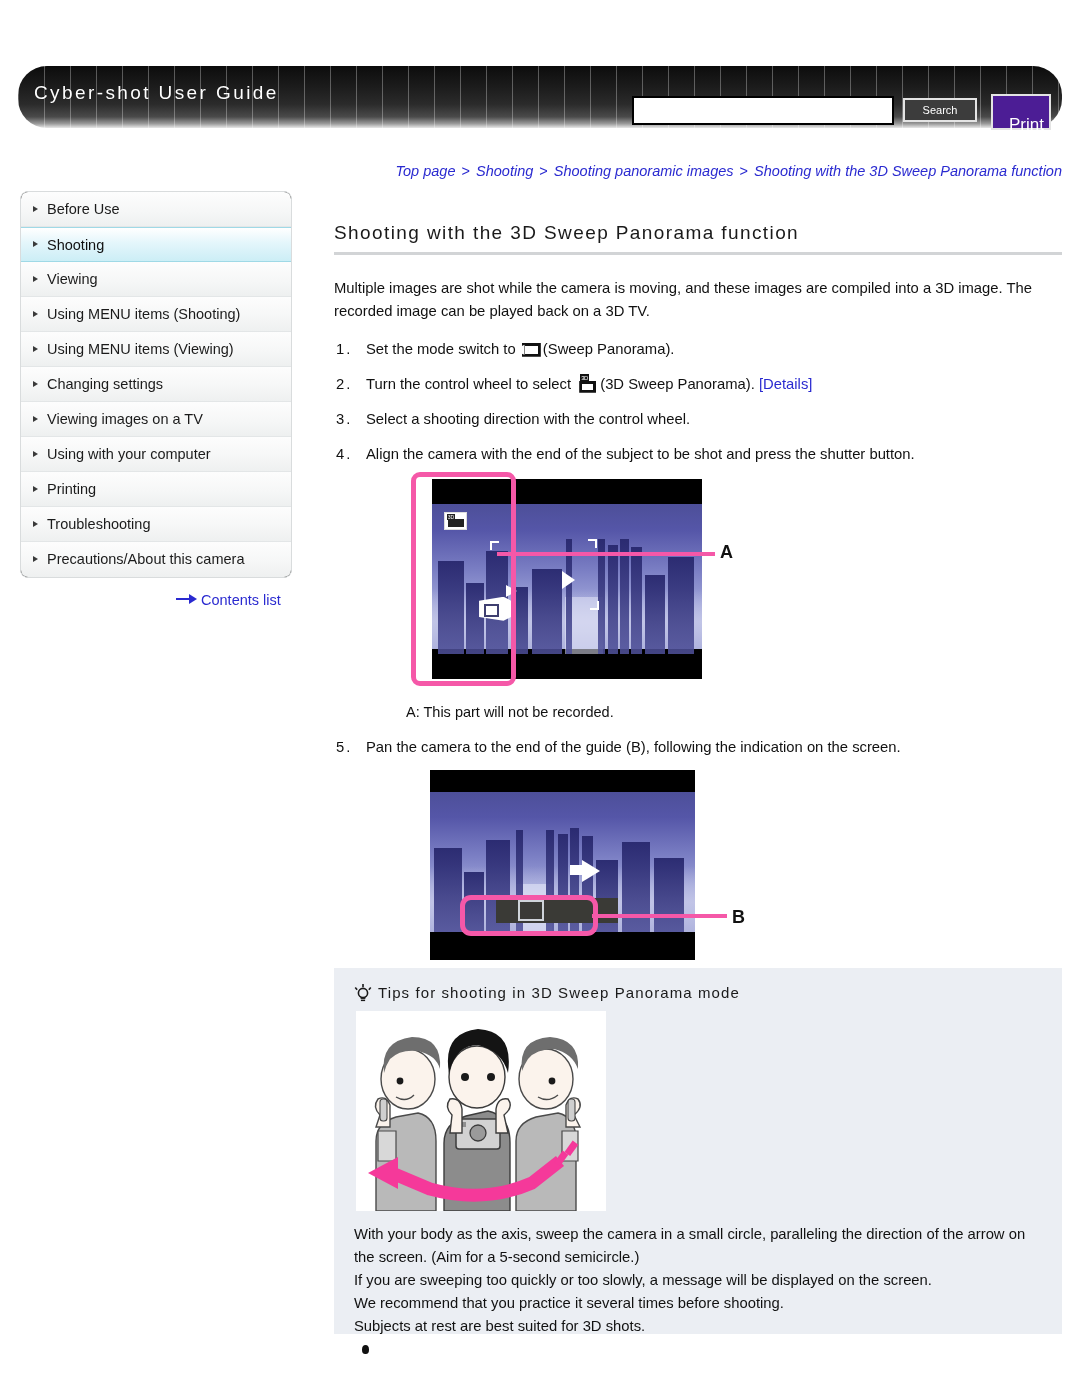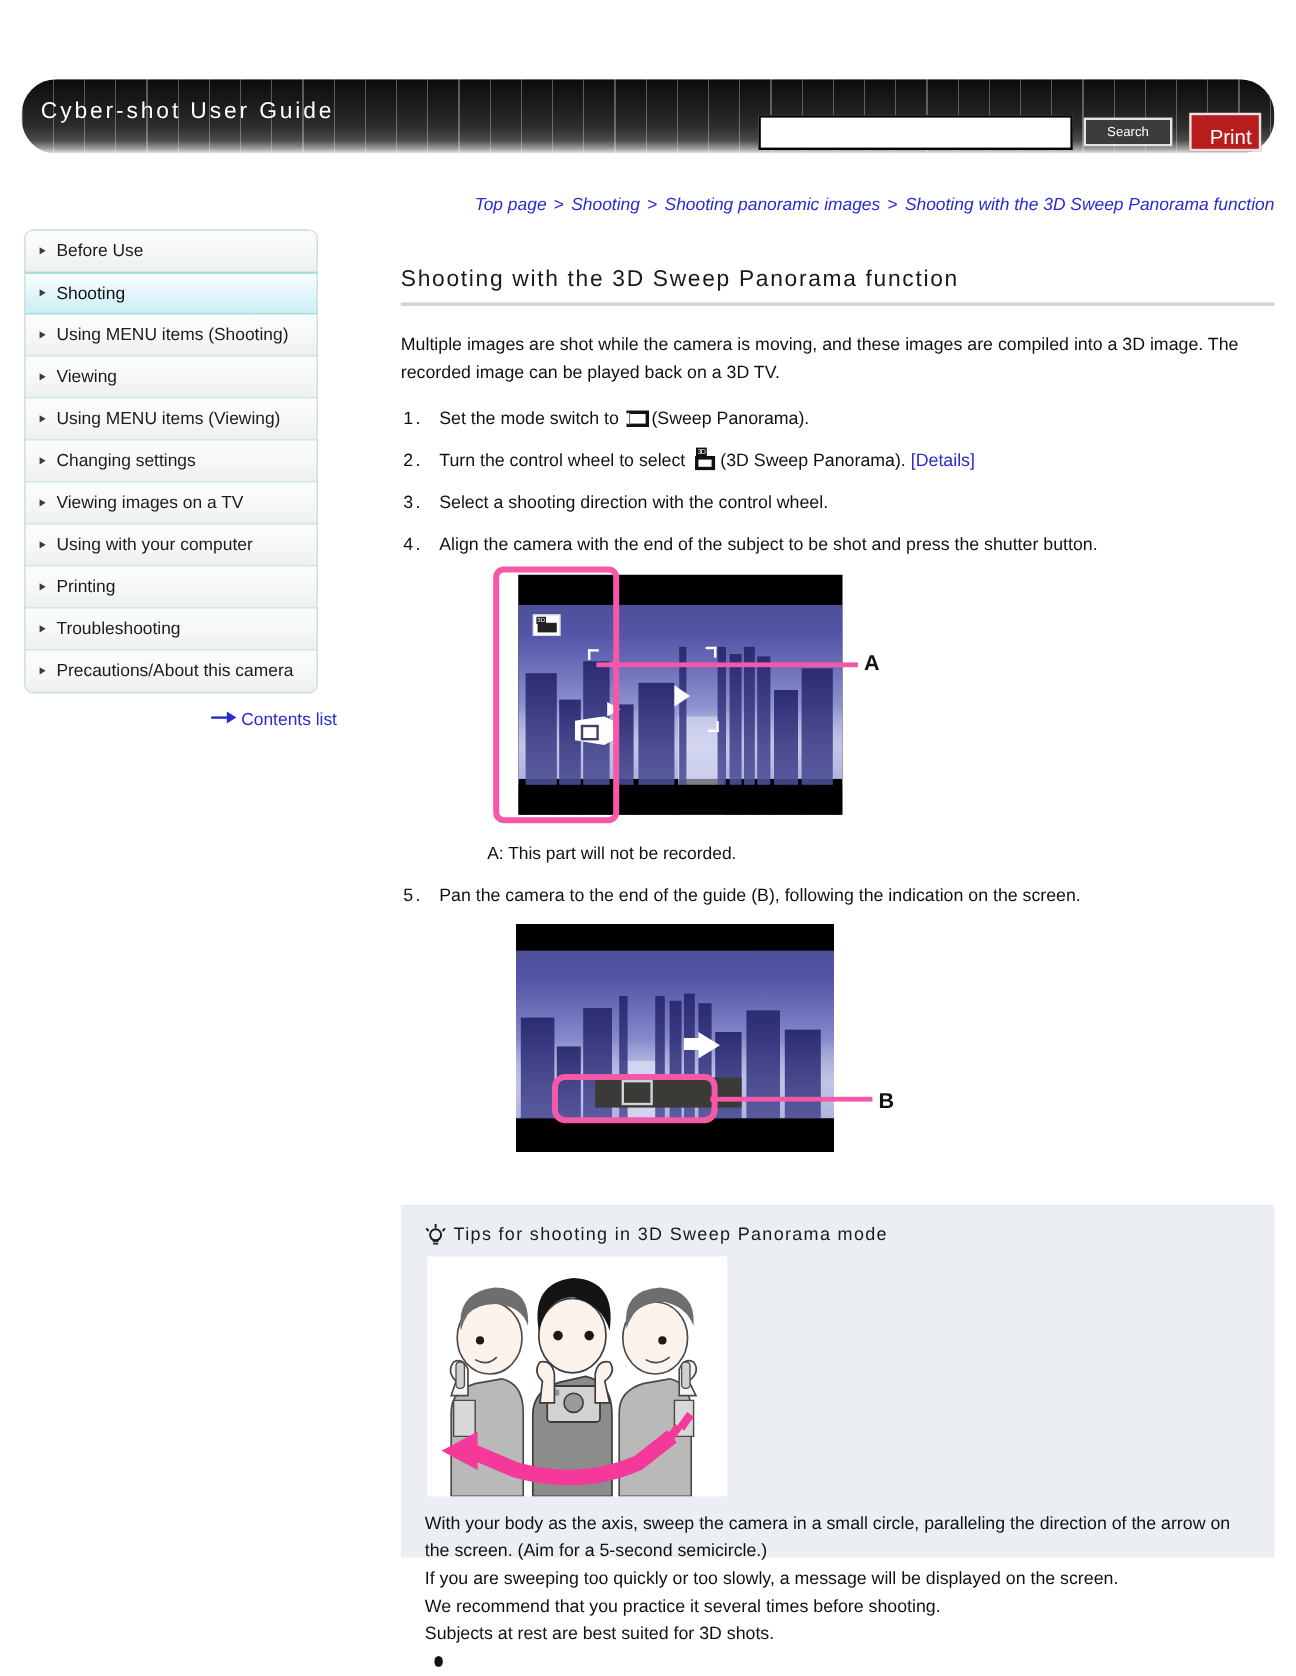--- a/index.html
+++ b/index.html
@@ -57,27 +57,27 @@
     font-family: "Liberation Sans", sans-serif;
     font-size: 11px;
     cursor: pointer;
     padding: 0;
     line-height: 20px;
   }
   #header-print-button {
     position: absolute;
     left: 991px; top: 94px;
     width: 60px; height: 32px;
-    background: #b91c1c;
+    background: #4c1d95;
     border: 2px solid #e4e4e4;
     color: #ffffff;
     font-family: "Liberation Sans", sans-serif;
     font-size: 17px;
     cursor: pointer;
-    padding: 6px;
+    padding: 16px;
     line-height: 26px;
     text-align: right;
   }
 
   
   #breadcrumb {
     position: absolute;
     left: 0; top: 163px;
     width: 1062px;
     text-align: right;
@@ -85,22 +85,22 @@
     color: #2a2ad0;
     white-space: nowrap;
   }
   #breadcrumb .crumb { color: #2a2ad0; text-decoration: none; cursor: pointer; font-style: italic; }
   #breadcrumb .sep { color: #2a2ad0; padding: 0 2px; }
 
   
   #sidebar {
     position: absolute;
     left: 20px; top: 191px;
-    width: 245px;
-    background: #86efac;
+    width: 272px;
+    background: #000000;
     border: 1px solid #d9dcdd;
     border-radius: 8px;
     overflow: hidden;
   }
   .nav-item {
     position: relative;
     height: 35px;
     line-height: 35px;
     padding-left: 26px;
     font-size: 14.5px;
@@ -398,24 +398,23 @@
   }
   .arrow2tail {
     position: absolute; left: 140px; top: 95px;
     width: 14px; height: 10px; background: #fff; z-index: 5;
   }
 
   
   #tips-box {
     position: absolute;
     left: 334px; top: 968px;
-    width: 728px; height: 294px;
+    width: 728px; height: 366px;
     background: #ebeef3;
     padding: 16px 18px 10px 18px;
-    margin-top: 36px;
   }
   #tips-heading {
     font-size: 15px;
     letter-spacing: 1.1px;
     color: #1a1a1a;
     margin: 0 0 4px 26px;
     font-weight: normal;
     white-space: nowrap;
     position: relative;
   }
@@ -472,25 +471,25 @@
   <div class="nav-item">
     <span class="bullet"></span>
     <span>Before Use</span>
   </div>
   <div class="nav-item active">
     <span class="bullet"></span>
     <span>Shooting</span>
   </div>
   <div class="nav-item">
     <span class="bullet"></span>
+    <span>Viewing</span>
+  </div>
+  <div class="nav-item">
+    <span class="bullet"></span>
     <span>Using MENU items (Shooting)</span>
-  </div>
-  <div class="nav-item">
-    <span class="bullet"></span>
-    <span>Viewing</span>
   </div>
   <div class="nav-item">
     <span class="bullet"></span>
     <span>Using MENU items (Viewing)</span>
   </div>
   <div class="nav-item">
     <span class="bullet"></span>
     <span>Changing settings</span>
   </div>
   <div class="nav-item">

